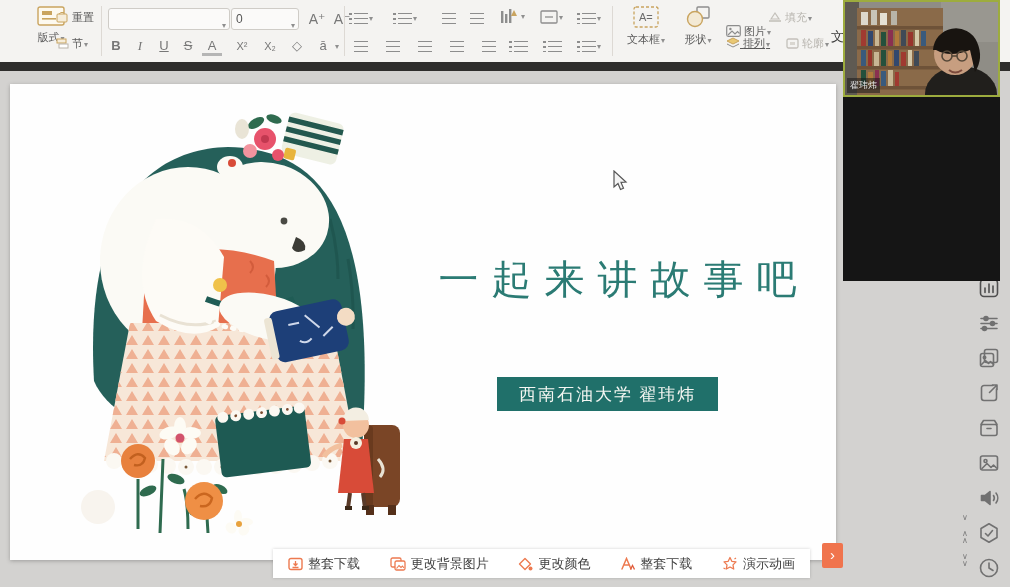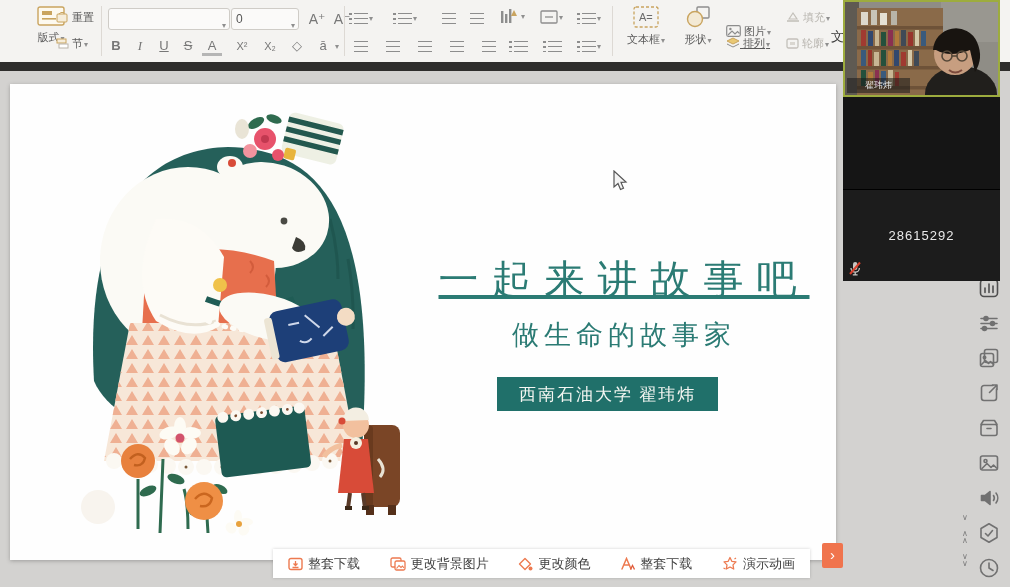--- a/index.html
+++ b/index.html
@@ -20,34 +20,34 @@
   .lines.b { position:relative; }
   .lines.b::before { content:""; position:absolute; left:-5px; top:0; width:2.5px; height:11px; background:repeating-linear-gradient(to bottom,#8d8d8d 0 1.8px,transparent 1.8px 4.8px); }
   .pbtn { position:absolute; height:14px; display:flex; align-items:center; }
   .darkstrip { position:absolute; left:0; top:62px; width:1010px; height:9px; background:#2e2d2c; z-index:2; }
   .partial-label { position:absolute; left:831px; top:28px; font-size:13px; color:#3c3c3c; z-index:2; }
 
   
   .canvas { position:absolute; left:0; top:71px; width:1010px; height:516px; background:#d3d2d0; }
   .slide { position:absolute; left:10px; top:13px; width:826px; height:476px; background:#fefefe; box-shadow:0 1px 4px rgba(0,0,0,.25); }
   .illus { position:absolute; left:50px; top:25px; width:340px; height:430px; }
-  .slide-title { position:absolute; left:408px; top:168px; width:412px; text-align:center; font-size:40px; letter-spacing:13px; color:#2b7b74; font-family:"Liberation Serif","DejaVu Serif",serif; white-space:nowrap;text-decoration:underline; }
+  .slide-title { position:absolute; left:408px; top:168px; width:412px; text-align:center; font-size:40px; letter-spacing:13px; color:#2b7b74; font-family:"Liberation Serif","DejaVu Serif",serif; white-space:nowrap; }
   .slide-subtitle { position:absolute; left:408px; top:233px; width:412px; text-align:center; font-size:27px; letter-spacing:5px; color:#2b7b74; font-family:"Liberation Serif","DejaVu Serif",serif; white-space:nowrap; }
   .author-box { position:absolute; left:487px; top:293px; width:221px; height:34px; background:#20706a; color:#f4f6f2; font-size:17px; letter-spacing:2px; display:flex; align-items:center; justify-content:center; font-family:"Liberation Serif","DejaVu Serif",serif; white-space:nowrap;text-align:center; }
 
   
   .btoolbar { position:absolute; left:273px; top:549px; width:537px; height:29px; background:#fff; box-shadow:0 0 3px rgba(0,0,0,.18); display:flex; align-items:center; justify-content:space-around; z-index:3; }
   .bt-item { display:flex; align-items:center; gap:5px; font-size:13px; color:#3e3e3e; white-space:nowrap; }
   .next-btn { position:absolute; left:822px; top:543px; width:21px; height:25px; background:#f0744d; border-radius:2px; color:#fff; font-size:15px; line-height:24px; text-align:center; z-index:3; }
 
   
   .vpanel { position:absolute; left:843px; top:0; width:157px; height:281px; z-index:4; background:#151515; }
   .cam { position:absolute; left:0; top:0; width:157px; height:97px; border:2px solid #9dac3e; background:#6b675f; }
   .cam svg { display:block; width:100%; height:100%; }
-  .cam-label { position:absolute; left:2px; bottom:2px; background:rgba(25,25,25,.55); color:#e8e8e8; font-size:9px; padding:1px 18px; }
+  .cam-label { position:absolute; left:2px; bottom:2px; background:rgba(25,25,25,.55); color:#e8e8e8; font-size:9px; padding:1px 3px; }
   .ptile { position:absolute; left:0; width:157px; height:92px; background:#1c1c1c; border-top:1px solid #000; }
   .pname { position:absolute; left:0; top:0; width:100%; height:100%; display:flex; align-items:center; justify-content:center; color:#e9e9e9; font-size:13px; letter-spacing:1px; }
   .mic { position:absolute; left:5px; bottom:5px; width:14px; height:15px; }
 
   
   .rstrip { position:absolute; left:974px; top:276px; width:30px; z-index:1; }
   .ric { width:24px; height:24px; margin:0 auto 11px; }
   .ric svg { width:24px; height:24px; stroke:#717171; fill:none; stroke-width:1.6; stroke-linecap:round; stroke-linejoin:round; }
   .scrollnav { position:absolute; left:958px; top:514px; width:14px; color:#7b7b7b; font-size:8px; line-height:7px; text-align:center; z-index:1; }
   .scrollnav div { margin-bottom:9px; }
@@ -197,21 +197,21 @@
       </svg>
     <span>图片</span><span class="caret">▾</span>
   </div>
   <div class="smallbtn" style="left:726px; top:36px;text-decoration:underline;">
     <svg width="14" height="12" viewBox="0 0 14 12" style="vertical-align:-2px">
         <path d="M7 1 L13 4 7 7 1 4 Z" fill="#e9c874" stroke="#c9a45f"></path>
         <path d="M1 7 L7 10 13 7" fill="none" stroke="#8d8d8d"></path>
       </svg>
     <span>排列</span><span class="caret">▾</span>
   </div>
-  <div class="smallbtn" style="left:786px; top:10px; color:#b7b4ae;">
+  <div class="smallbtn" style="left:768px; top:10px; color:#b7b4ae;">
     <svg width="14" height="12" viewBox="0 0 14 12" style="vertical-align:-2px">
         <path d="M3 8 L7 2 11 8 Z" fill="none" stroke="#c3c0ba" stroke-width="1.2"></path>
         <path d="M1 10 h12" stroke="#c3c0ba" stroke-width="1.6"></path>
       </svg>
     <span>填充</span><span class="caret">▾</span>
   </div>
   <div class="smallbtn" style="left:786px; top:36px; color:#b7b4ae;">
     <svg width="13" height="11" viewBox="0 0 13 11" style="vertical-align:-2px">
         <rect x="1" y="1" width="11" height="9" rx="1.5" fill="none" stroke="#c3c0ba" stroke-width="1.3"></rect>
         <rect x="4" y="4" width="5" height="3" fill="#d9d6d0"></rect>
@@ -377,21 +377,20 @@
           <circle cx="190" cy="42" r="7" fill="#f2939e"></circle>
           <circle cx="218" cy="46" r="6" fill="#e7526b"></circle>
           <circle cx="205" cy="30" r="4" fill="#c23850"></circle>
           <circle cx="172" cy="54" r="4" fill="#d84b38"></circle>
           <ellipse cx="182" cy="20" rx="7" ry="10" fill="#e9e4d6"></ellipse>
         </g>
       </svg>
     </div>
 
     <div class="slide-title">一起来讲故事吧</div>
-    <div class="slide-subtitle">做生命的故事家</div>
     <div class="author-box">西南石油大学  翟玮炜</div>
   </div>
 </div>
 
 <div class="btoolbar">
   <div class="bt-item">
     <svg width="15" height="14" viewBox="0 0 15 14">
         <rect x="1" y="1.5" width="13" height="11" rx="2" fill="none" stroke="#ed7a50" stroke-width="1.4"></rect>
         <path d="M7.5 4 v4 M5.5 6.5 L7.5 8.5 9.5 6.5 M4.5 10.5 h6" stroke="#ed7a50" stroke-width="1.3" fill="none"></path>
       </svg>
@@ -480,28 +479,20 @@
           <circle cx="102" cy="54" r="5"></circle>
           <circle cx="117" cy="54" r="5"></circle>
           <path d="M107 54 h5"></path>
         </g>
       <path d="M104 68 q6 5 13 0" stroke="#7c4a3c" stroke-width="2" fill="none"></path>
     </svg>
     <span class="cam-label">翟玮炜</span>
   </div>
 
 
-  <div class="ptile" style="top:189px;">
-    <div class="pname">28615292</div>
-    <svg class="mic" viewBox="0 0 14 15">
-      <rect x="5" y="1" width="4.4" height="8" rx="2.2" fill="#c8c6c2"></rect>
-      <path d="M3 7 a4.2 4.2 0 0 0 8.4 0 M7.2 11.5 v2.2 M4.8 13.8 h4.8" stroke="#c8c6c2" stroke-width="1.3" fill="none"></path>
-      <path d="M2 13 L12 1.5" stroke="#d8402c" stroke-width="2"></path>
-    </svg>
-  </div>
 </div>
 
 <div class="rstrip">
   <div class="ric">
     <svg viewBox="0 0 24 24" style="stroke:#4f4f4f">
         <rect x="3.5" y="3.5" width="17" height="17" rx="3.5"></rect>
         <path d="M8 16.5 v-4.5 M12 16.5 v-8.5 M16 16.5 v-6.5"></path>
       </svg>
   </div>
   <div class="ric">

